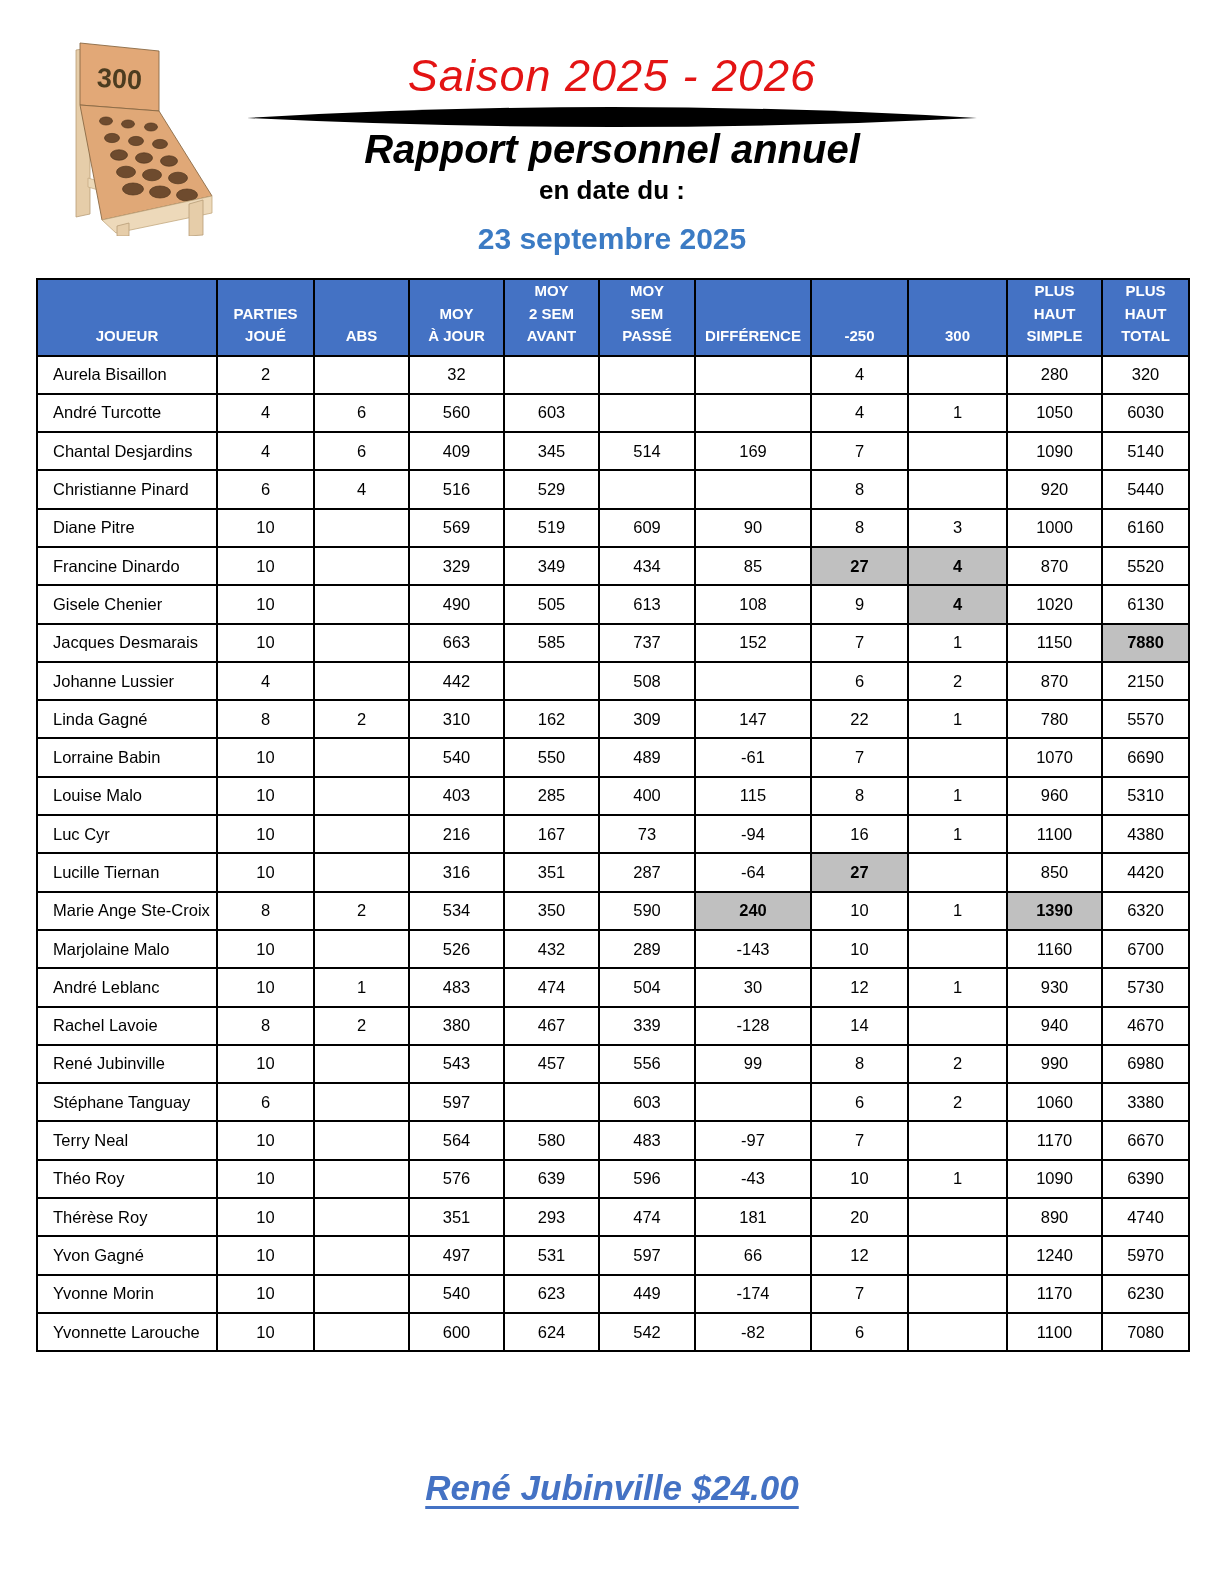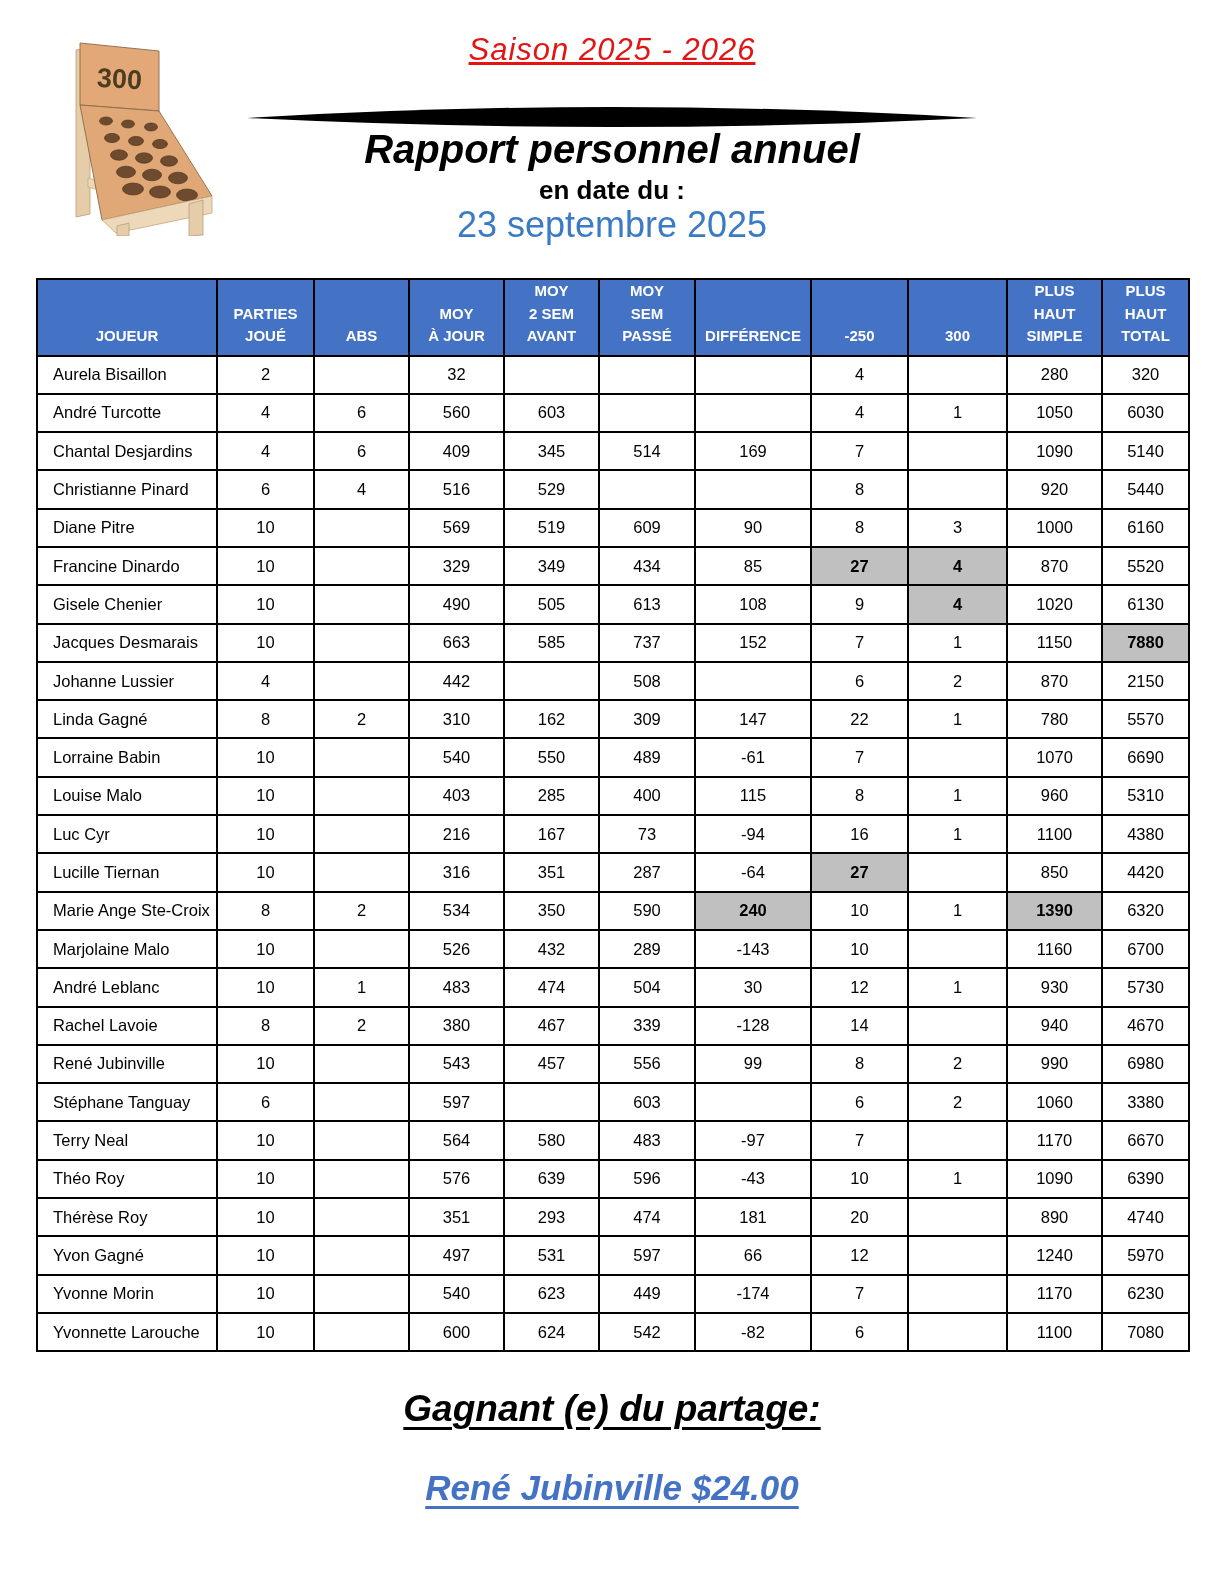--- a/index.html
+++ b/index.html
@@ -9,46 +9,45 @@
     position: relative;
     width: 1224px;
     height: 1584px;
     background: #ffffff;
     overflow: hidden;
   }
   .abs-center { position: absolute; left: 0; right: 0; text-align: center; }
 
   
   .season-title {
-    top: 32px;
-    font-size: 31px;
+    top: 50px;
+    font-size: 45px;
     font-style: italic;
     font-weight: 400;
     color: var(--title-red, #e31414);
     letter-spacing: 1px;
-    text-decoration: underline;
   }
   .divider-wrap { position: absolute; left: 247px; top: 106px; }
   .report-title {
     top: 127px;
     font-size: 40px;
     font-style: italic;
     font-weight: 700;
     color: #000000;
   }
   .date-label {
     top: 175px;
     font-size: 26px;
     font-weight: 700;
     color: #000;
   }
   .date-value {
-    top: 204px;
-    font-size: 36px;
-    font-weight: 400;
+    top: 222px;
+    font-size: 30px;
+    font-weight: 700;
     color: var(--date-blue, #3b7bc4);
   }
 
   
   .board { position: absolute; left: 58px; top: 28px; }
 
   
   .report-table {
     position: absolute;
     left: 36px;
@@ -533,16 +532,15 @@
           <td>542</td>
           <td>-82</td>
           <td>6</td>
           <td></td>
           <td>1100</td>
           <td>7080</td>
         </tr>
       </tbody>
   </table>
 
-  <div class="abs-center winner-label">Gagnant (e) du partage:</div>
   <div class="abs-center winner-value">René Jubinville $24.00</div>
 
 </div>
 
 </body></html>

